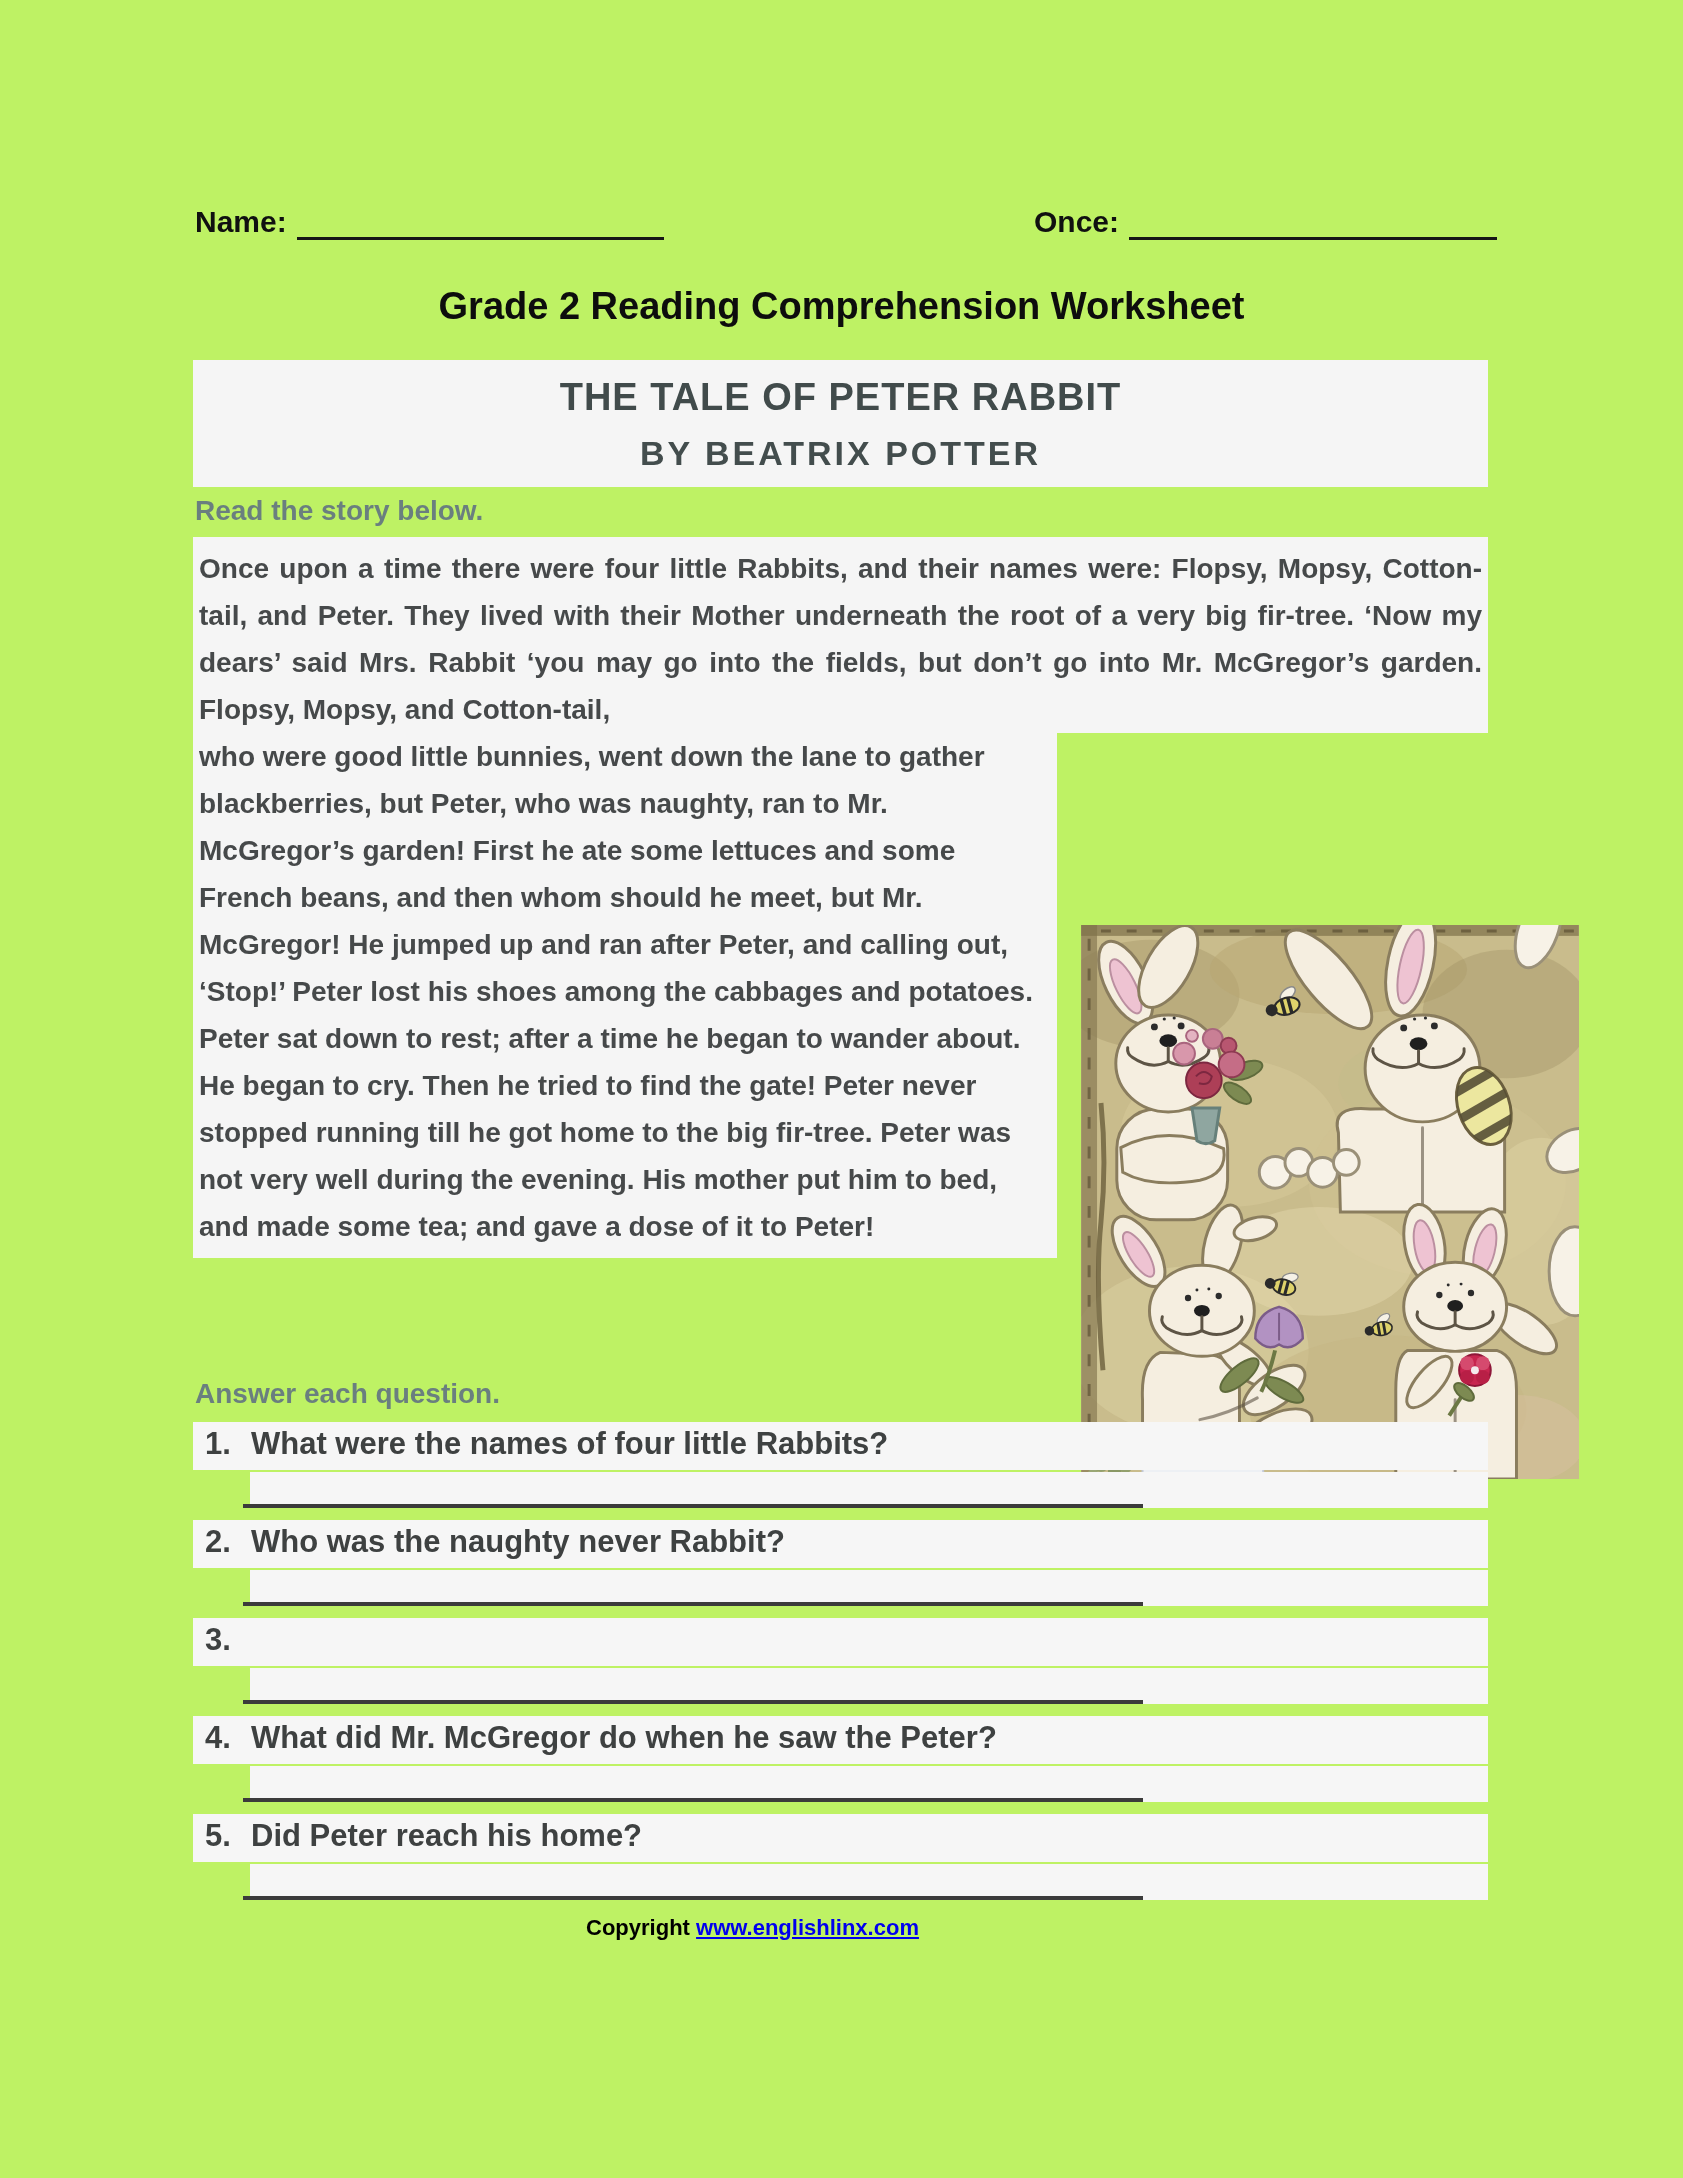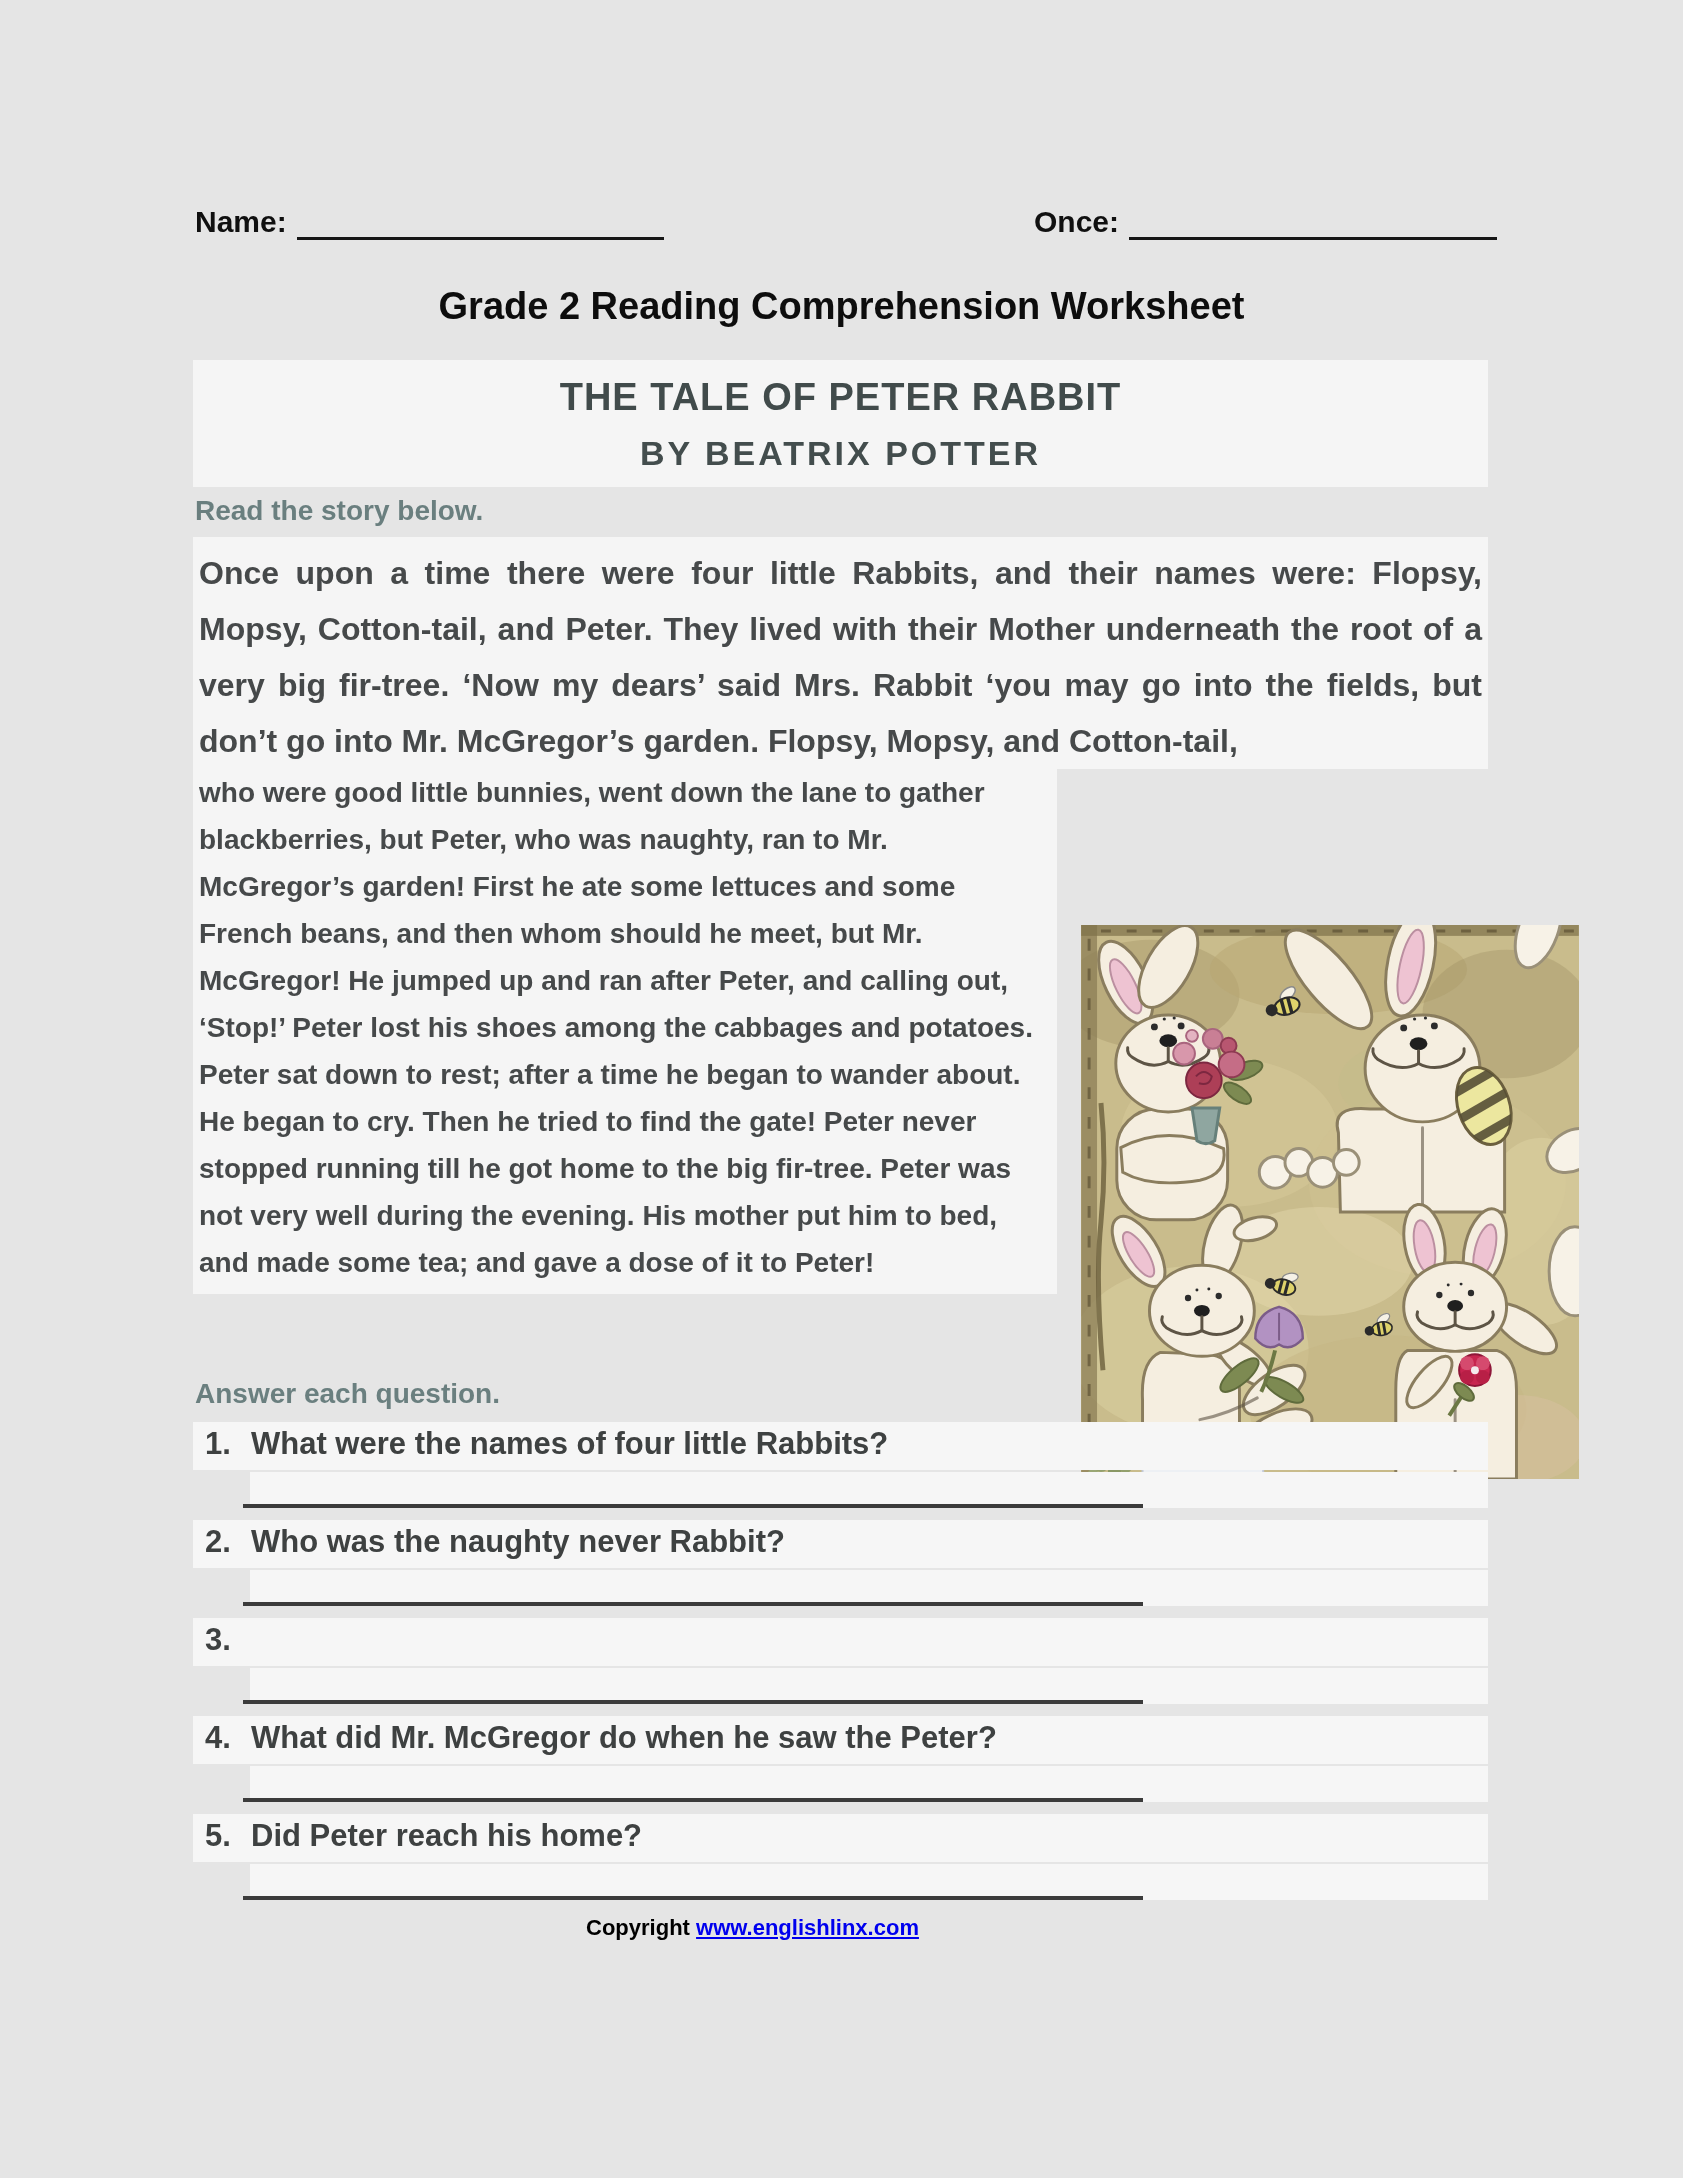--- a/index.html
+++ b/index.html
@@ -1,19 +1,19 @@
 <!DOCTYPE html>
 <html><head>
 <meta charset="utf-8">
 <style>
   html,body{margin:0;padding:0;background:#ffffff;}
   .page{
     position:relative;
     width:1683px;height:2178px;
-    background:#e5e5e5;
+    background:#bef264;
     font-family:"Liberation Sans","DejaVu Sans",sans-serif;
     color:#2b2b2b;
     overflow:hidden;
   }
   
   .field{position:absolute;top:204px;display:flex;align-items:flex-end;font-weight:bold;font-size:30px;color:#101010;line-height:36px;}
   .field-name{left:195px;}
   .field-date{left:1034px;}
   .blank{display:inline-block;border-bottom:3px solid #161616;height:32px;margin-left:10px;}
   .blank-name{width:367px;}
@@ -24,21 +24,21 @@
   }
   
   .story-section{position:absolute;left:193px;top:360px;width:1295px;}
   .title-block{background:#f5f5f5;padding:16px 0 14px 0;text-align:center;}
   .story-title{margin:0;font-size:38px;font-weight:bold;letter-spacing:1px;color:#414b4b;}
   .story-byline{margin:15px 0 0 0;font-size:34px;font-weight:bold;letter-spacing:3px;color:#434d4d;}
   .read-prompt{margin:8px 0 10px 2px;font-size:28px;font-weight:bold;color:#6a7f7f;}
   .story-body{position:relative;}
   .para-full{
     margin:0;background:#f5f5f5;padding:8px 6px 0 6px;
-    font-size:32px;line-height:56px;font-weight:bold;color:#46494a;
+    font-size:28px;line-height:47px;font-weight:bold;color:#46494a;
     text-align:justify;
   }
   .para-wrap{
     margin:0;background:#f5f5f5;padding:0 6px 8px 6px;width:852px;
     font-size:28px;line-height:47px;font-weight:bold;color:#46494a;
     text-align:left;
   }
   .illustration{
     position:absolute;left:888px;top:388px;width:498px;height:554px;
     background:#c9bc8c;

